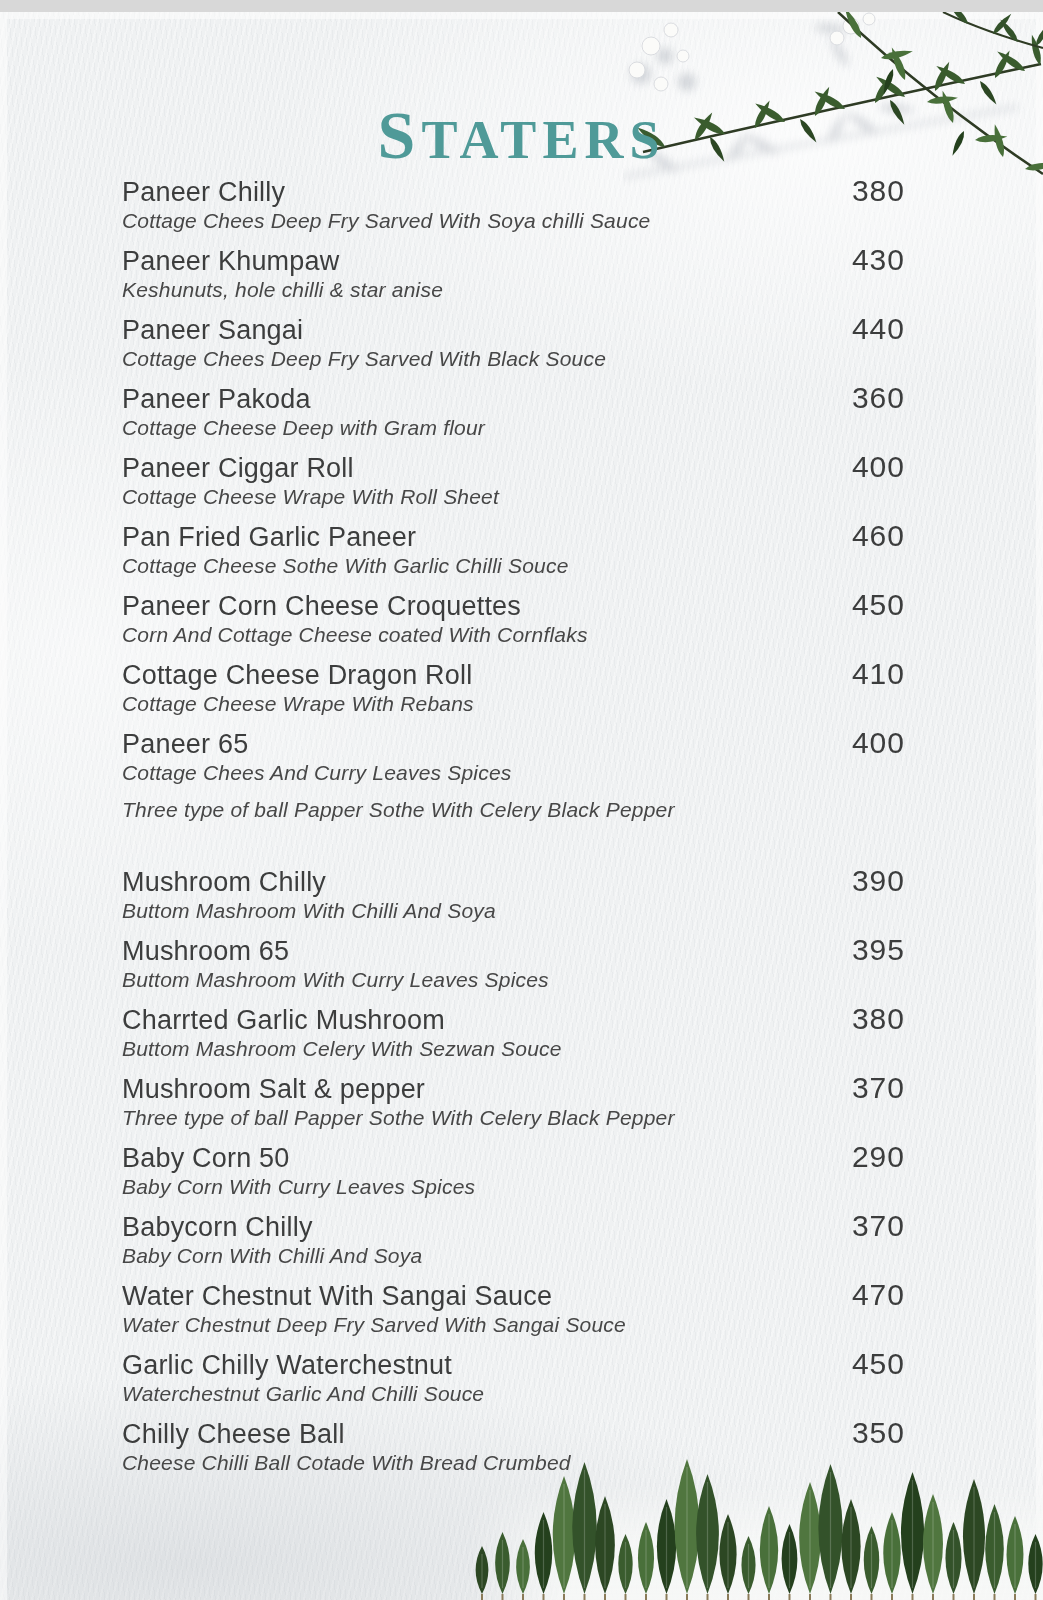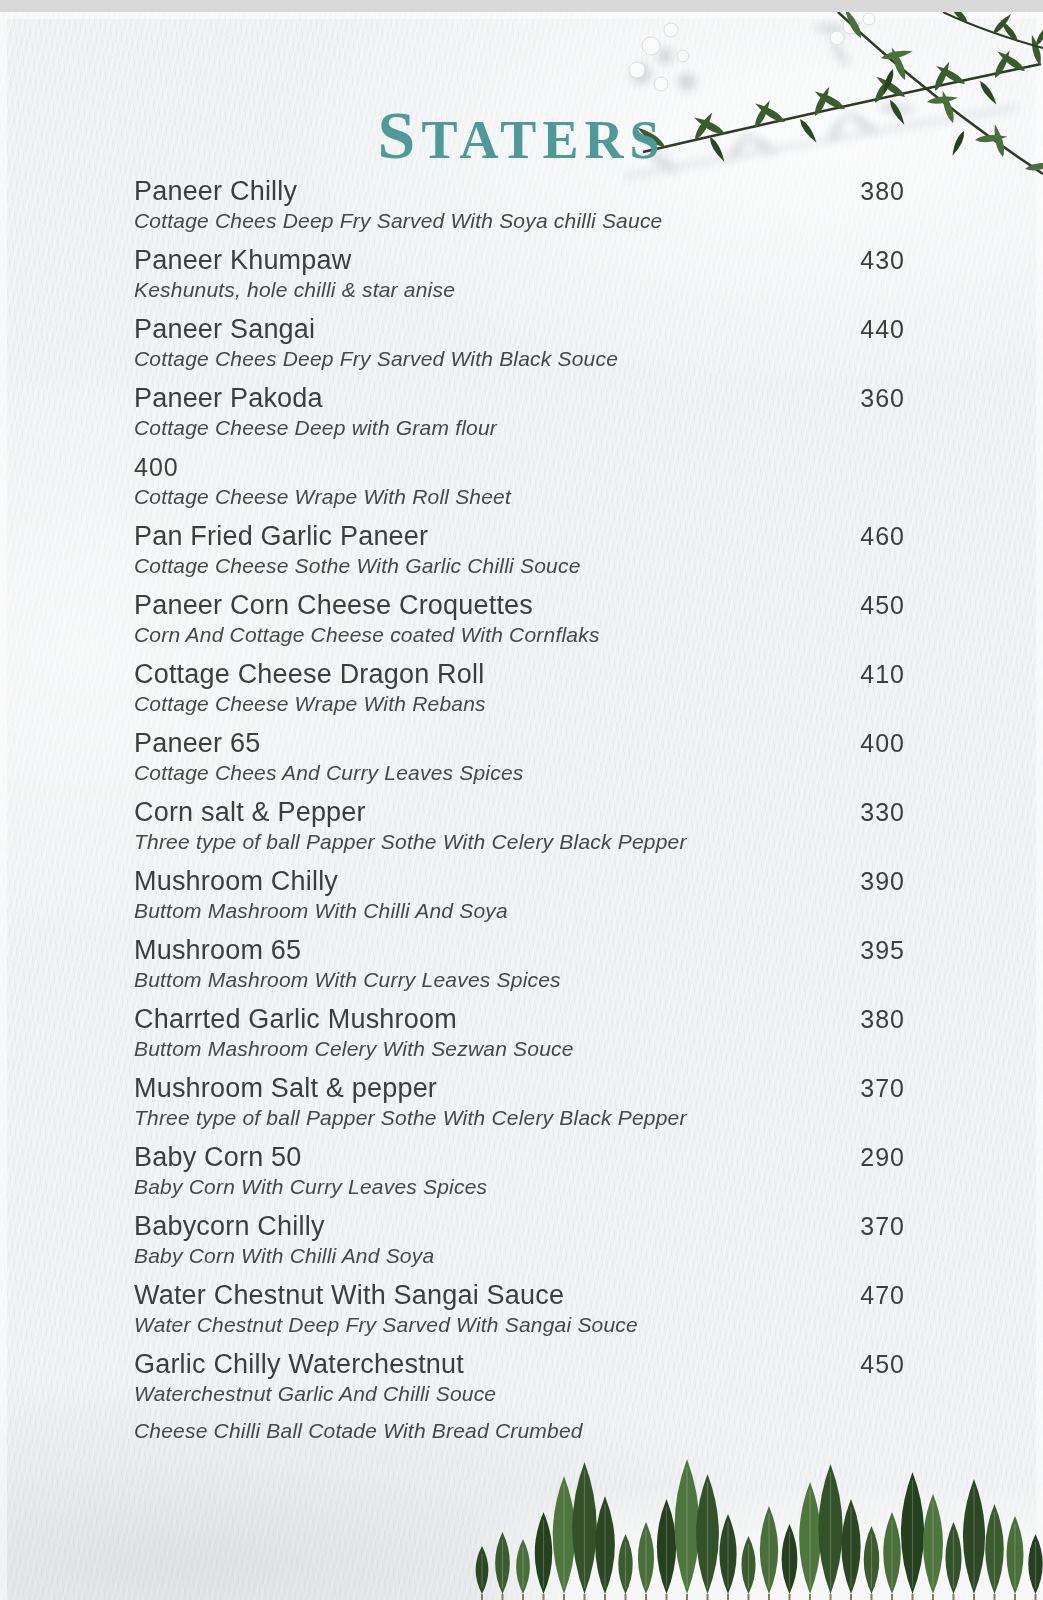--- a/index.html
+++ b/index.html
@@ -23,34 +23,34 @@
     margin:0;text-align:center;
     font-family:"Liberation Serif", serif;
     font-weight:600;
     font-size:54px;line-height:1.1;
     letter-spacing:6px;
     color:var(--accent,#4f9a98);
     z-index:3;
   }
   .title::first-letter{font-size:68px;}
   .menu{
-    position:absolute;left:134px;right:138px;top:163px;
+    position:absolute;left:122px;right:138px;top:163px;
     z-index:2;
   }
   .item{height:60px;margin-bottom:9px;}
   .item .row{
     display:flex;justify-content:space-between;align-items:baseline;
     line-height:32px;height:32px;
   }
   .name{
     font-size:27px;font-weight:500;color:var(--item-text,#3c3d3d);
     letter-spacing:.2px;white-space:nowrap;
   }
   .price{
-    font-size:25px;font-weight:500;color:var(--item-text,#3c3d3d);
+    font-size:30px;font-weight:500;color:var(--item-text,#3c3d3d);
     letter-spacing:1px;
   }
   .desc{
     font-size:21px;font-style:italic;line-height:28px;height:28px;
     color:var(--desc-text,#474747);letter-spacing:.2px;white-space:nowrap;
   }
   .deco-top{
     position:absolute;top:0;right:0;width:420px;height:230px;z-index:1;
   }
   .deco-bottom{
@@ -182,20 +182,21 @@
       <div class="item">
         <div class="row">
           <span class="name">Paneer Pakoda</span>
           <span class="price">360</span>
         </div>
         <div class="desc">Cottage Cheese  Deep with Gram flour</div>
       </div>
 
       <div class="item">
         <div class="row">
+          <span class="name">Paneer Ciggar Roll</span>
           <span class="price">400</span>
         </div>
         <div class="desc">Cottage Cheese Wrape With Roll Sheet</div>
       </div>
 
       <div class="item">
         <div class="row">
           <span class="name">Pan Fried Garlic Paneer</span>
           <span class="price">460</span>
         </div>
@@ -220,24 +221,20 @@
 
       <div class="item">
         <div class="row">
           <span class="name">Paneer 65</span>
           <span class="price">400</span>
         </div>
         <div class="desc">Cottage Chees And Curry Leaves Spices</div>
       </div>
 
       <div class="item">
-        <div class="row">
-          <span class="name">Corn salt &amp; Pepper</span>
-          <span class="price">330</span>
-        </div>
         <div class="desc">Three type of ball Papper  Sothe With Celery Black Pepper</div>
       </div>
 
       <div class="item">
         <div class="row">
           <span class="name">Mushroom Chilly</span>
           <span class="price">390</span>
         </div>
         <div class="desc">Buttom Mashroom With Chilli And Soya</div>
       </div>
@@ -292,20 +289,24 @@
 
       <div class="item">
         <div class="row">
           <span class="name">Garlic Chilly Waterchestnut</span>
           <span class="price">450</span>
         </div>
         <div class="desc">Waterchestnut Garlic And Chilli Souce</div>
       </div>
 
       <div class="item">
+        <div class="row">
+          <span class="name">Chilly Cheese Ball</span>
+          <span class="price">350</span>
+        </div>
         <div class="desc">Cheese Chilli Ball Cotade With Bread Crumbed</div>
       </div>
     </div>
 
   <svg class="deco-bottom" id="bottom-leaves" viewBox="0 0 575 190" aria-hidden="true">
     <defs>
       <linearGradient id="vfade" x1="0" y1="0" x2="0" y2="1">
         <stop offset="0" stop-color="#f7f8f7" stop-opacity="0"></stop>
         <stop offset="0.45" stop-color="#f7f8f7" stop-opacity="0.85"></stop>
         <stop offset="1" stop-color="#f7f8f7" stop-opacity="0.95"></stop>

